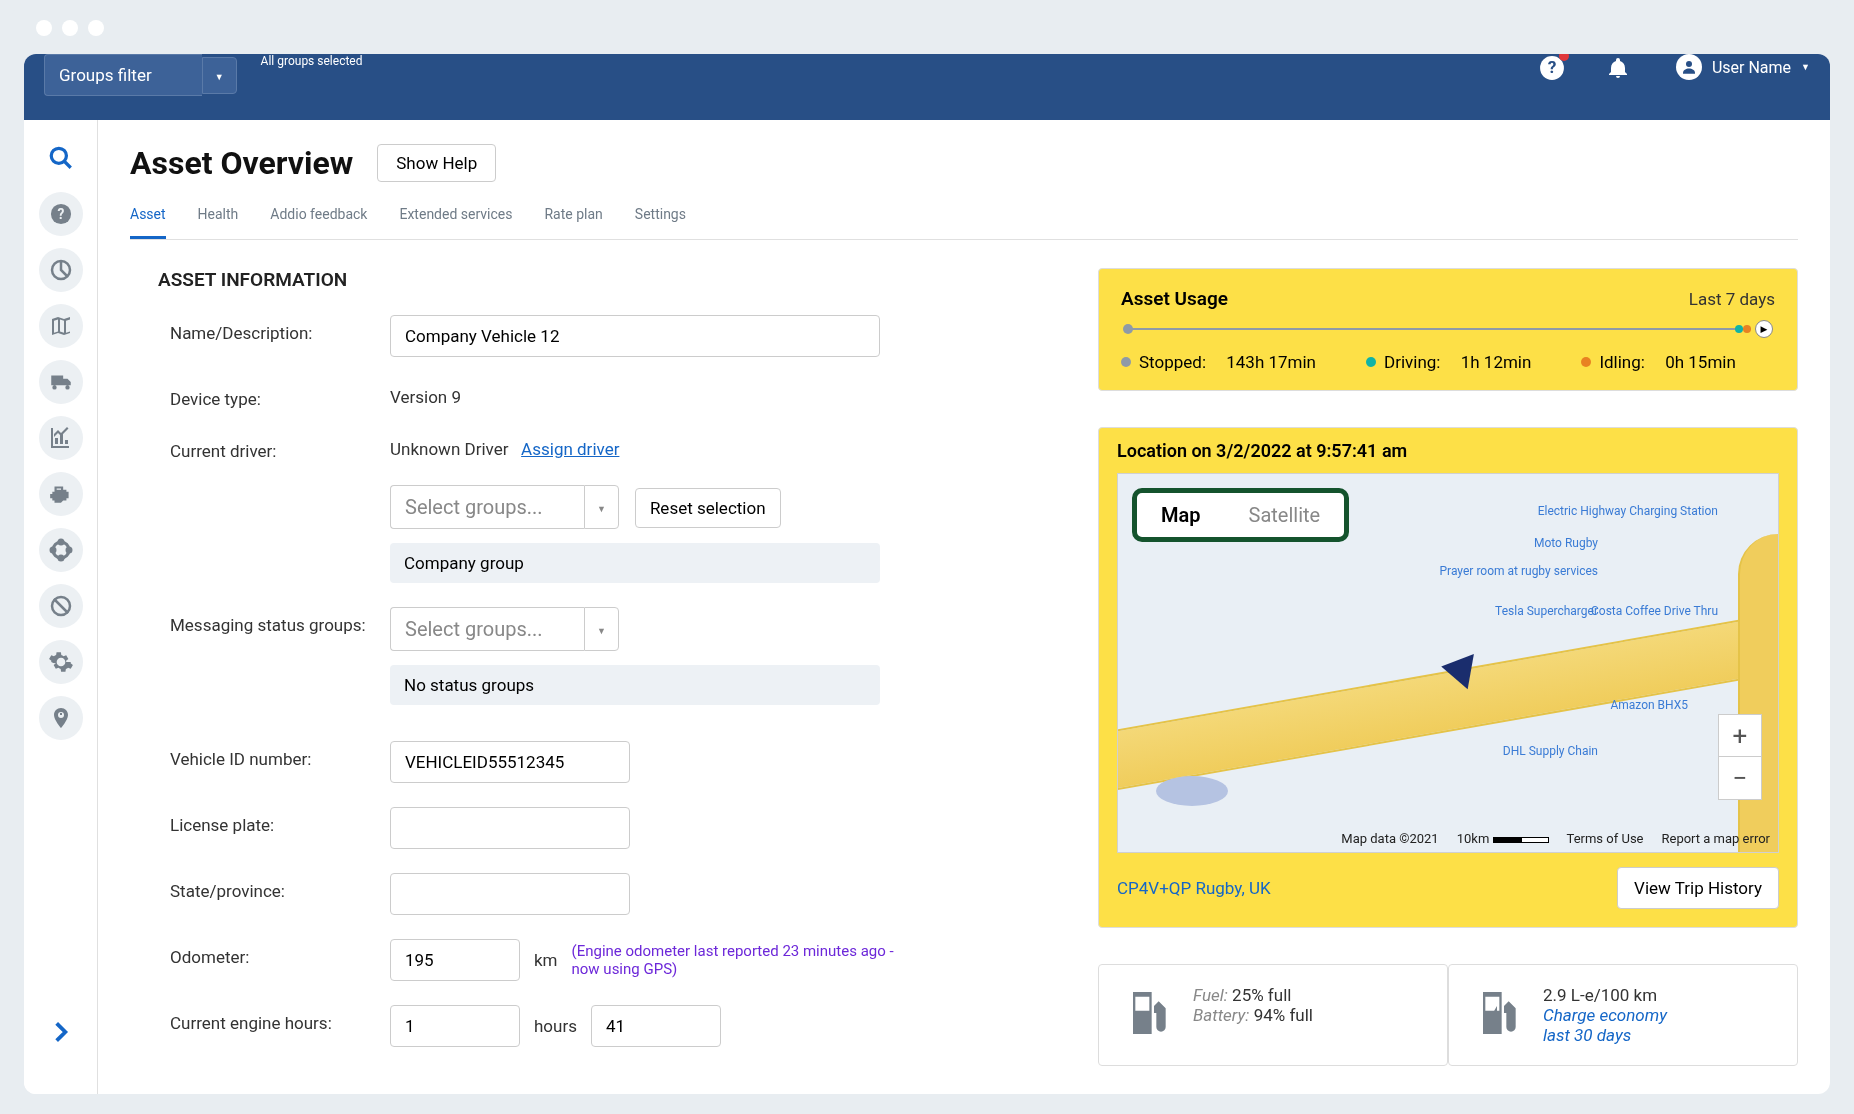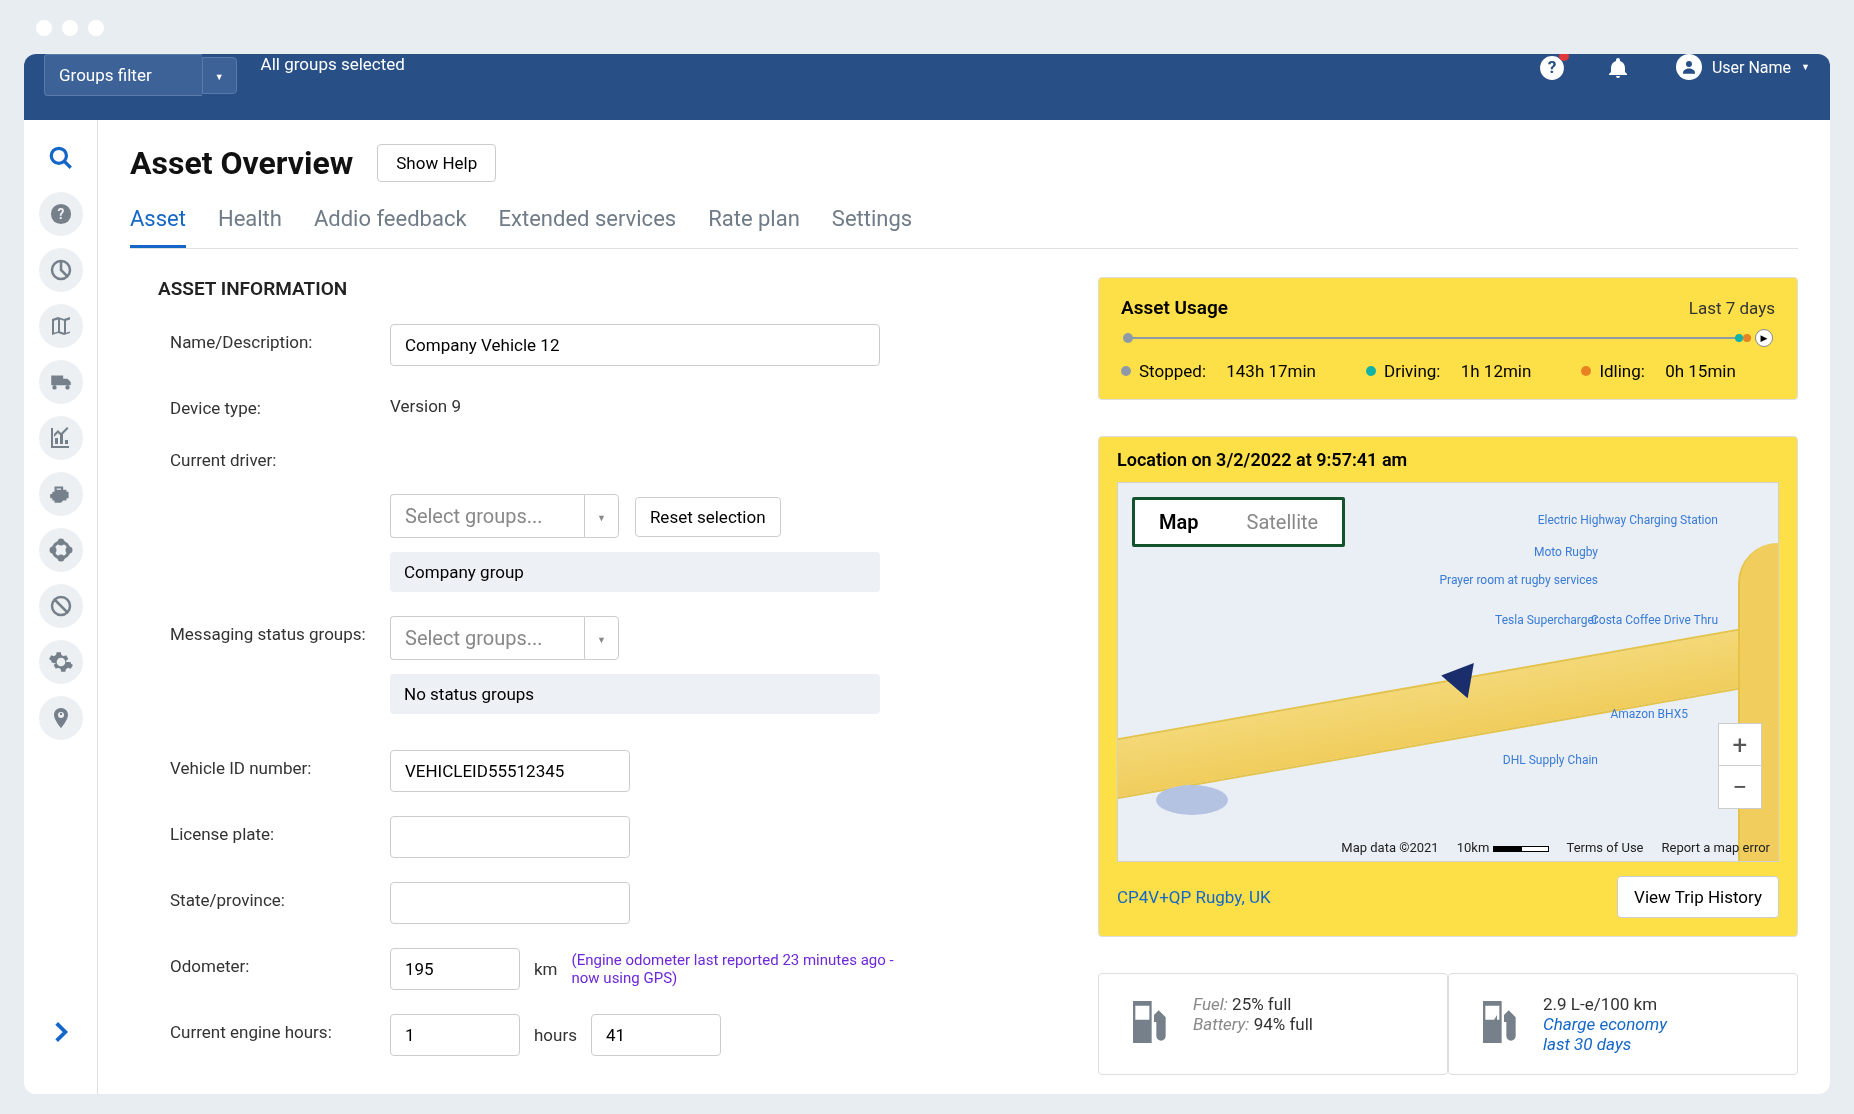--- a/index.html
+++ b/index.html
@@ -5,37 +5,37 @@
 *{box-sizing:border-box;margin:0;padding:0;font-family:-apple-system,BlinkMacSystemFont,"Segoe UI",Roboto,sans-serif}
 body{background:#e8edf1;width:1854px;height:1114px;overflow:hidden}
 .browser-frame{background:#e8edf1;border-radius:16px;width:1830px;height:1108px;margin:2px auto;overflow:hidden;position:relative}
 .browser-bar{background:#e8edf1;height:52px;display:flex;align-items:center;padding:0 24px;gap:10px}
 .dot{width:16px;height:16px;border-radius:50%;background:#fff}
 .app{background:#fff;border-radius:12px;margin:0 12px 12px;height:1040px;overflow:hidden;position:relative}
 .topbar{background:#284f86;height:66px;display:flex;align-items:flex-start;padding:0 20px;gap:14px;color:#fff}
 .groups-filter{display:flex;align-items:center}
 .gf-btn{background:#3d6298;color:#fff;border:1px solid #5a7aa8;border-right:none;border-radius:4px 0 0 4px;padding:10px 50px 10px 14px;font-size:17px}
 .gf-dd{background:#3d6298;border:1px solid #5a7aa8;border-radius:0 4px 4px 0;padding:10px 12px;color:#fff;cursor:pointer}
-.gf-text{font-size:17px;margin-left:10px}
+.gf-text{font-size:12px;margin-left:10px}
 .topbar-spacer{flex:1}
 .topbar-icon{width:28px;height:28px;display:flex;align-items:center;justify-content:center;color:#fff;position:relative;margin:0 12px;cursor:pointer}
 .red-dot{position:absolute;top:-3px;right:-3px;width:10px;height:10px;background:#e0383b;border-radius:50%}
 .user-chip{display:flex;align-items:center;gap:10px;margin-left:18px;cursor:pointer}
 .avatar{width:26px;height:26px;background:#fff;border-radius:50%;display:flex;align-items:center;justify-content:center;color:#284f86}
 .body{display:flex;height:974px}
 .sidebar{width:74px;background:#fff;border-right:1px solid #e0e0e0;display:flex;flex-direction:column;align-items:center;padding-top:16px;gap:12px}
 .sidebar-icon{width:44px;height:44px;border-radius:50%;display:flex;align-items:center;justify-content:center;color:#4a7ab0;cursor:pointer}
 .sidebar-icon.circ{background:#ecf0f3}
 .sidebar-arrow{margin-top:auto;margin-bottom:40px;color:#1466c7}
 .main{flex:1;padding:24px 32px;overflow:auto}
 .page-header{display:flex;align-items:flex-start;gap:24px;margin-bottom:24px}
 .page-title{font-size:32px;color:#111}
 .show-help{border:1px solid #ccc;background:#fff;padding:8px 18px;border-radius:4px;font-size:17px;cursor:pointer}
 .tabs{display:flex;gap:32px;border-bottom:1px solid #e0e0e0;margin-bottom:28px}
-.tab{font-size:22px;color:#6f7b87;padding-bottom:14px;cursor:pointer;border-bottom:3px solid transparent}
+.tab{font-size:14px;color:#6f7b87;padding-bottom:14px;cursor:pointer;border-bottom:3px solid transparent}
 .tab.active{color:#1466c7;border-bottom-color:#1466c7}
 .content{display:flex;gap:50px}
 .left{flex:1;min-width:780px}
 .right{width:700px}
 .section-title{font-size:19px;font-weight:600;color:#222;margin-bottom:24px;margin-left:28px}
 .form-row{display:flex;align-items:flex-start;margin-bottom:24px;margin-left:40px}
 .form-label{width:220px;font-size:17px;color:#333;padding-top:8px}
 .form-field{flex:1}
 .input{width:490px;padding:10px 14px;border:1px solid #ccc;border-radius:4px;font-size:17px}
 .input.sm{width:130px}
@@ -61,21 +61,21 @@
 .usage-start{position:absolute;left:2px;top:0;width:10px;height:10px;background:#8e9aa7;border-radius:50%}
 .usage-end{position:absolute;right:2px;top:-4px;width:18px;height:18px;border:1px solid #888;border-radius:50%;background:#fff;display:flex;align-items:center;justify-content:center;font-size:9px}
 .usage-d1{position:absolute;right:32px;top:1px;width:8px;height:8px;background:#10b3a6;border-radius:50%}
 .usage-d2{position:absolute;right:24px;top:1px;width:8px;height:8px;background:#e88222;border-radius:50%}
 .usage-legend{display:flex;gap:50px;font-size:17px}
 .ul-item{display:flex;align-items:center;gap:8px}
 .ul-dot{width:10px;height:10px;border-radius:50%}
 .map-card{padding:12px 18px 18px}
 .map-title{font-size:18px;font-weight:600;margin-bottom:12px}
 .map{position:relative;height:380px;background:#e9eff5;border:1px solid #d0d0d0;overflow:hidden}
-.map-tabs{position:absolute;top:14px;left:14px;display:flex;background:#fff;border-radius:2px;border:3px solid #14532d}
+.map-tabs{position:absolute;top:14px;left:14px;display:flex;background:#fff;border-radius:10px;border:5px solid #14532d}
 .map-tab{padding:10px 24px;font-size:20px;cursor:pointer}
 .map-tab.active{font-weight:600;color:#000}
 .map-tab.inactive{color:#888}
 .map-zoom{position:absolute;right:16px;bottom:52px;background:#fff;border:1px solid #ccc;display:flex;flex-direction:column}
 .map-zoom div{width:42px;height:42px;display:flex;align-items:center;justify-content:center;font-size:26px;cursor:pointer;color:#555}
 .map-zoom div:first-child{border-bottom:1px solid #ccc}
 .map-attr{position:absolute;bottom:6px;right:8px;font-size:13px;color:#222;display:flex;gap:18px;align-items:center}
 .road{position:absolute;background:linear-gradient(to bottom,#f4d877,#f0cd5c);height:60px;border-top:2px solid #e5c348;border-bottom:2px solid #e5c348}
 .road1{left:-40px;top:186px;width:870px;transform:rotate(-10deg)}
 .poi{position:absolute;font-size:12px;color:#3a7bd5}
@@ -230,20 +230,24 @@
               <div class="form-field"><input class="input" value="Company Vehicle 12" style=""></div>
             </div>
 
             <div class="form-row">
               <div class="form-label">Device type:</div>
               <div class="form-field static-val">Version 9</div>
             </div>
 
             <div class="form-row">
               <div class="form-label">Current driver:</div>
+              <div class="form-field static-val">
+                <span>Unknown Driver</span>&nbsp;&nbsp;
+                <span class="link">Assign driver</span>
+              </div>
             </div>
 
             <div class="form-row">
               <div class="form-label"></div>
               <div class="form-field">
                 <div class="select-wrap">
                   <button class="select-btn">Select groups...</button>
                   <button class="select-dd"><span class="tri">▼</span></button>
                 </div>
                 <button class="reset-btn">Reset selection</button>

